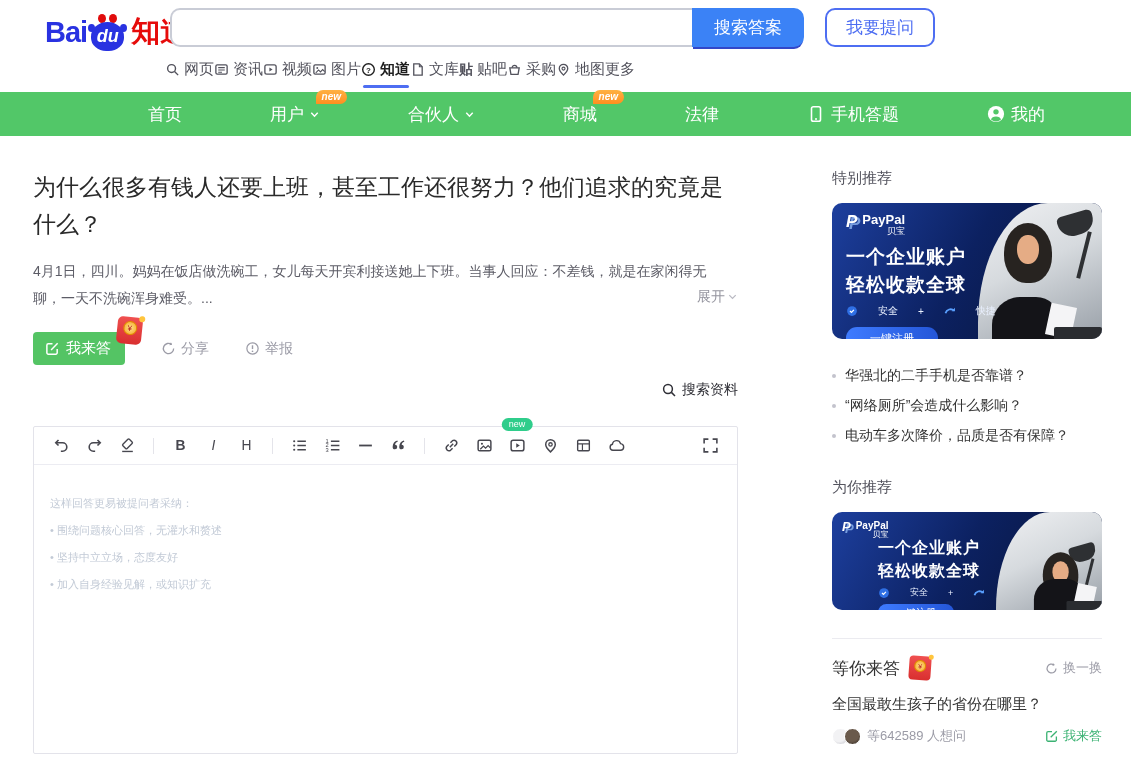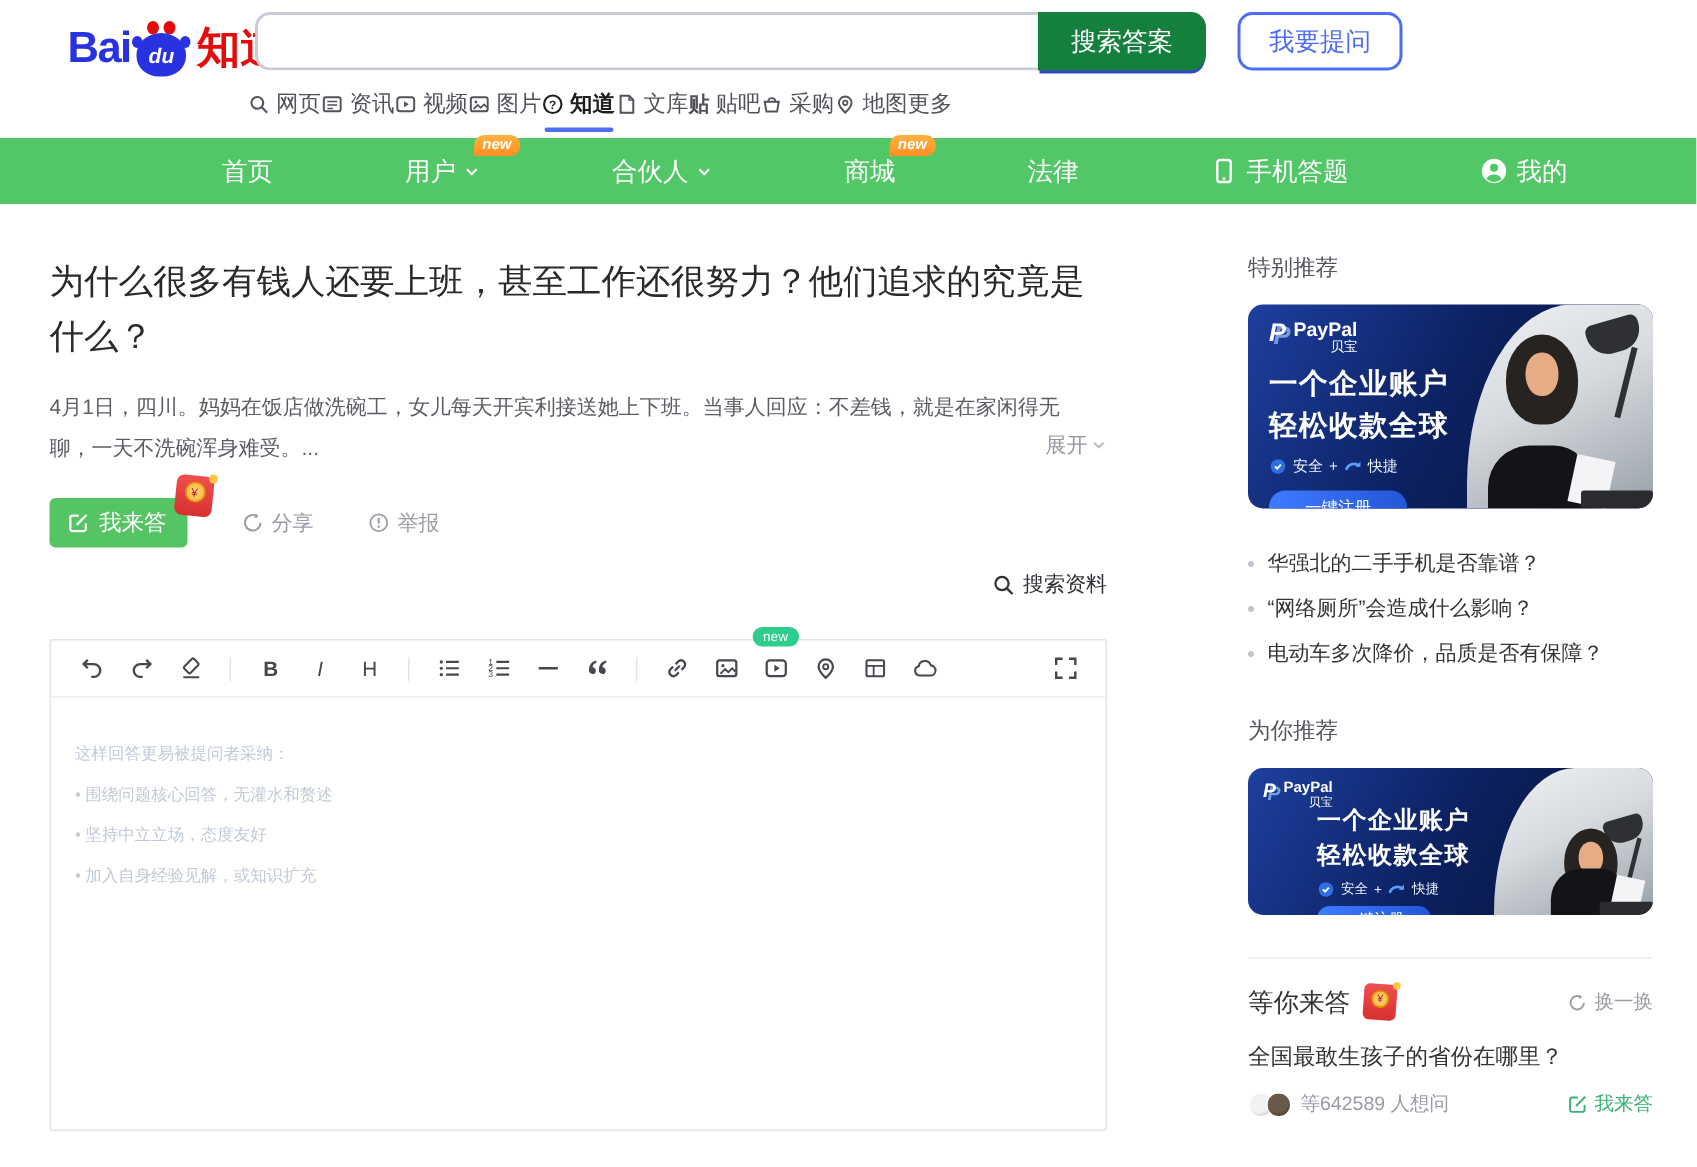--- a/index.html
+++ b/index.html
@@ -11,33 +11,33 @@
   .clickable { cursor: pointer; }
 
   
   .top { position: relative; height: 92px; background: #fff; }
   .logo { position: absolute; left: 45px; top: 12px; display: flex; align-items: center; }
   .logo .bai { color: #2932e1; font-size: 29px; font-weight: bold; letter-spacing: -1px; }
   .paw { position: relative; width: 40px; height: 40px; margin: 0 1px; }
   .paw .pad { position: absolute; left: 3px; bottom: 1px; width: 33px; height: 29px;
     background: #2932e1; border-radius: 50% 50% 46% 46%;
     display: flex; align-items: center; justify-content: center; }
-  .paw .du { color: #fff; font-weight: bold; font-size: 14px; font-style: italic; }
+  .paw .du { color: #fff; font-weight: bold; font-size: 18px; font-style: italic; }
   .paw .toe { position: absolute; border-radius: 50%; }
   .paw .t1 { left: 0; top: 12px; width: 7px; height: 8px; background: #2932e1; }
   .paw .t2 { left: 10px; top: 2px; width: 8px; height: 9px; background: #e10c0c; }
   .paw .t3 { left: 21px; top: 2px; width: 8px; height: 9px; background: #e10c0c; }
   .paw .t4 { left: 32px; top: 12px; width: 7px; height: 8px; background: #2932e1; }
   .logo .brand { color: #e60b0a; font-size: 29px; font-weight: bold; margin-left: 2px; }
 
   .searchrow { position: absolute; left: 170px; top: 8px; display: flex; align-items: center; }
   .search-input { width: 522px; height: 39px; border: 2px solid #c9ccd6; border-right: none;
     border-radius: 10px 0 0 10px; outline: none; font-size: 16px; padding: 0 12px; }
   .btn-search { width: 112px; height: 39px; border: none; border-radius: 0 10px 10px 0;
-    background: #15803d; color: #fff; font-size: 17px;
+    background: #3b82f6; color: #fff; font-size: 17px;
     box-shadow: 0 3px 0 -1px #3347c8; font-family: inherit; }
   .btn-ask { margin-left: 21px; width: 110px; height: 39px; background: #fff;
     border: 2px solid #4e6ef2; border-radius: 10px; color: #4e6ef2; font-size: 17px; font-family: inherit; }
 
   .topnav { position: absolute; left: 165px; top: 60px; display: flex; 
     align-items: center; font-size: 15px; color: #52525c; }
   .tn { display: flex; align-items: center; gap: 4px; position: relative; }
   .tn svg { width: 15px; height: 15px; }
   .tn .tglyph { font-size: 14px; font-weight: bold; }
   .tn.active { color: #1f1f1f; font-weight: bold; }
@@ -114,21 +114,21 @@
   .banner .bcontent { position: relative; z-index: 2; padding: 10px 0 0 14px; color: #fff; }
   .pp-logo { display: flex; align-items: flex-start; gap: 5px; }
   .pp-mark { position: relative; font-size: 17px; font-weight: 900; font-style: italic; line-height: 1; }
   .pp-mark::before { content: "P"; position: absolute; left: 3px; top: 2px; color: rgba(160,200,255,.7); }
   .pp-mark .pfront { position: relative; }
   .pp-names { display: flex; flex-direction: column; line-height: 1.1; }
   .pp-name { font-size: 13px; font-weight: bold; }
   .pp-cn { font-size: 9px; text-align: right; }
   .b-line { font-size: 19px; font-weight: bold; letter-spacing: 1px; line-height: 1.45; }
   .b-line.first { margin-top: 6px; }
-  .b-feats { margin-top: 6px; display: flex; align-items: center; gap: 4px; font-size: 10px; color: #eaf1ff; }
+  .b-feats { margin-top: 6px; display: flex; align-items: center; gap: 20px; font-size: 10px; color: #eaf1ff; }
   .b-feats svg { width: 12px; height: 12px; }
   .b-cta { margin-top: 9px; width: 92px; height: 22px; border-radius: 11px;
     background: linear-gradient(90deg, #3e7bff, #2456d8); color: #fff; font-size: 11px;
     display: flex; align-items: center; justify-content: center; }
   .photo { position: absolute; z-index: 1; top: 0; right: 0; bottom: 0; width: 124px;
     border-top-left-radius: 70px 120px;
     background: linear-gradient(155deg, #f0f1f3 0%, #d6dade 45%, #99a0a8 100%); overflow: hidden; }
   .scene { position: absolute; inset: 0; }
   .lampshade { position: absolute; right: 8px; top: 10px; width: 36px; height: 22px;
     background: #2e3033; border-radius: 5px 5px 15px 15px; transform: rotate(-16deg); }

